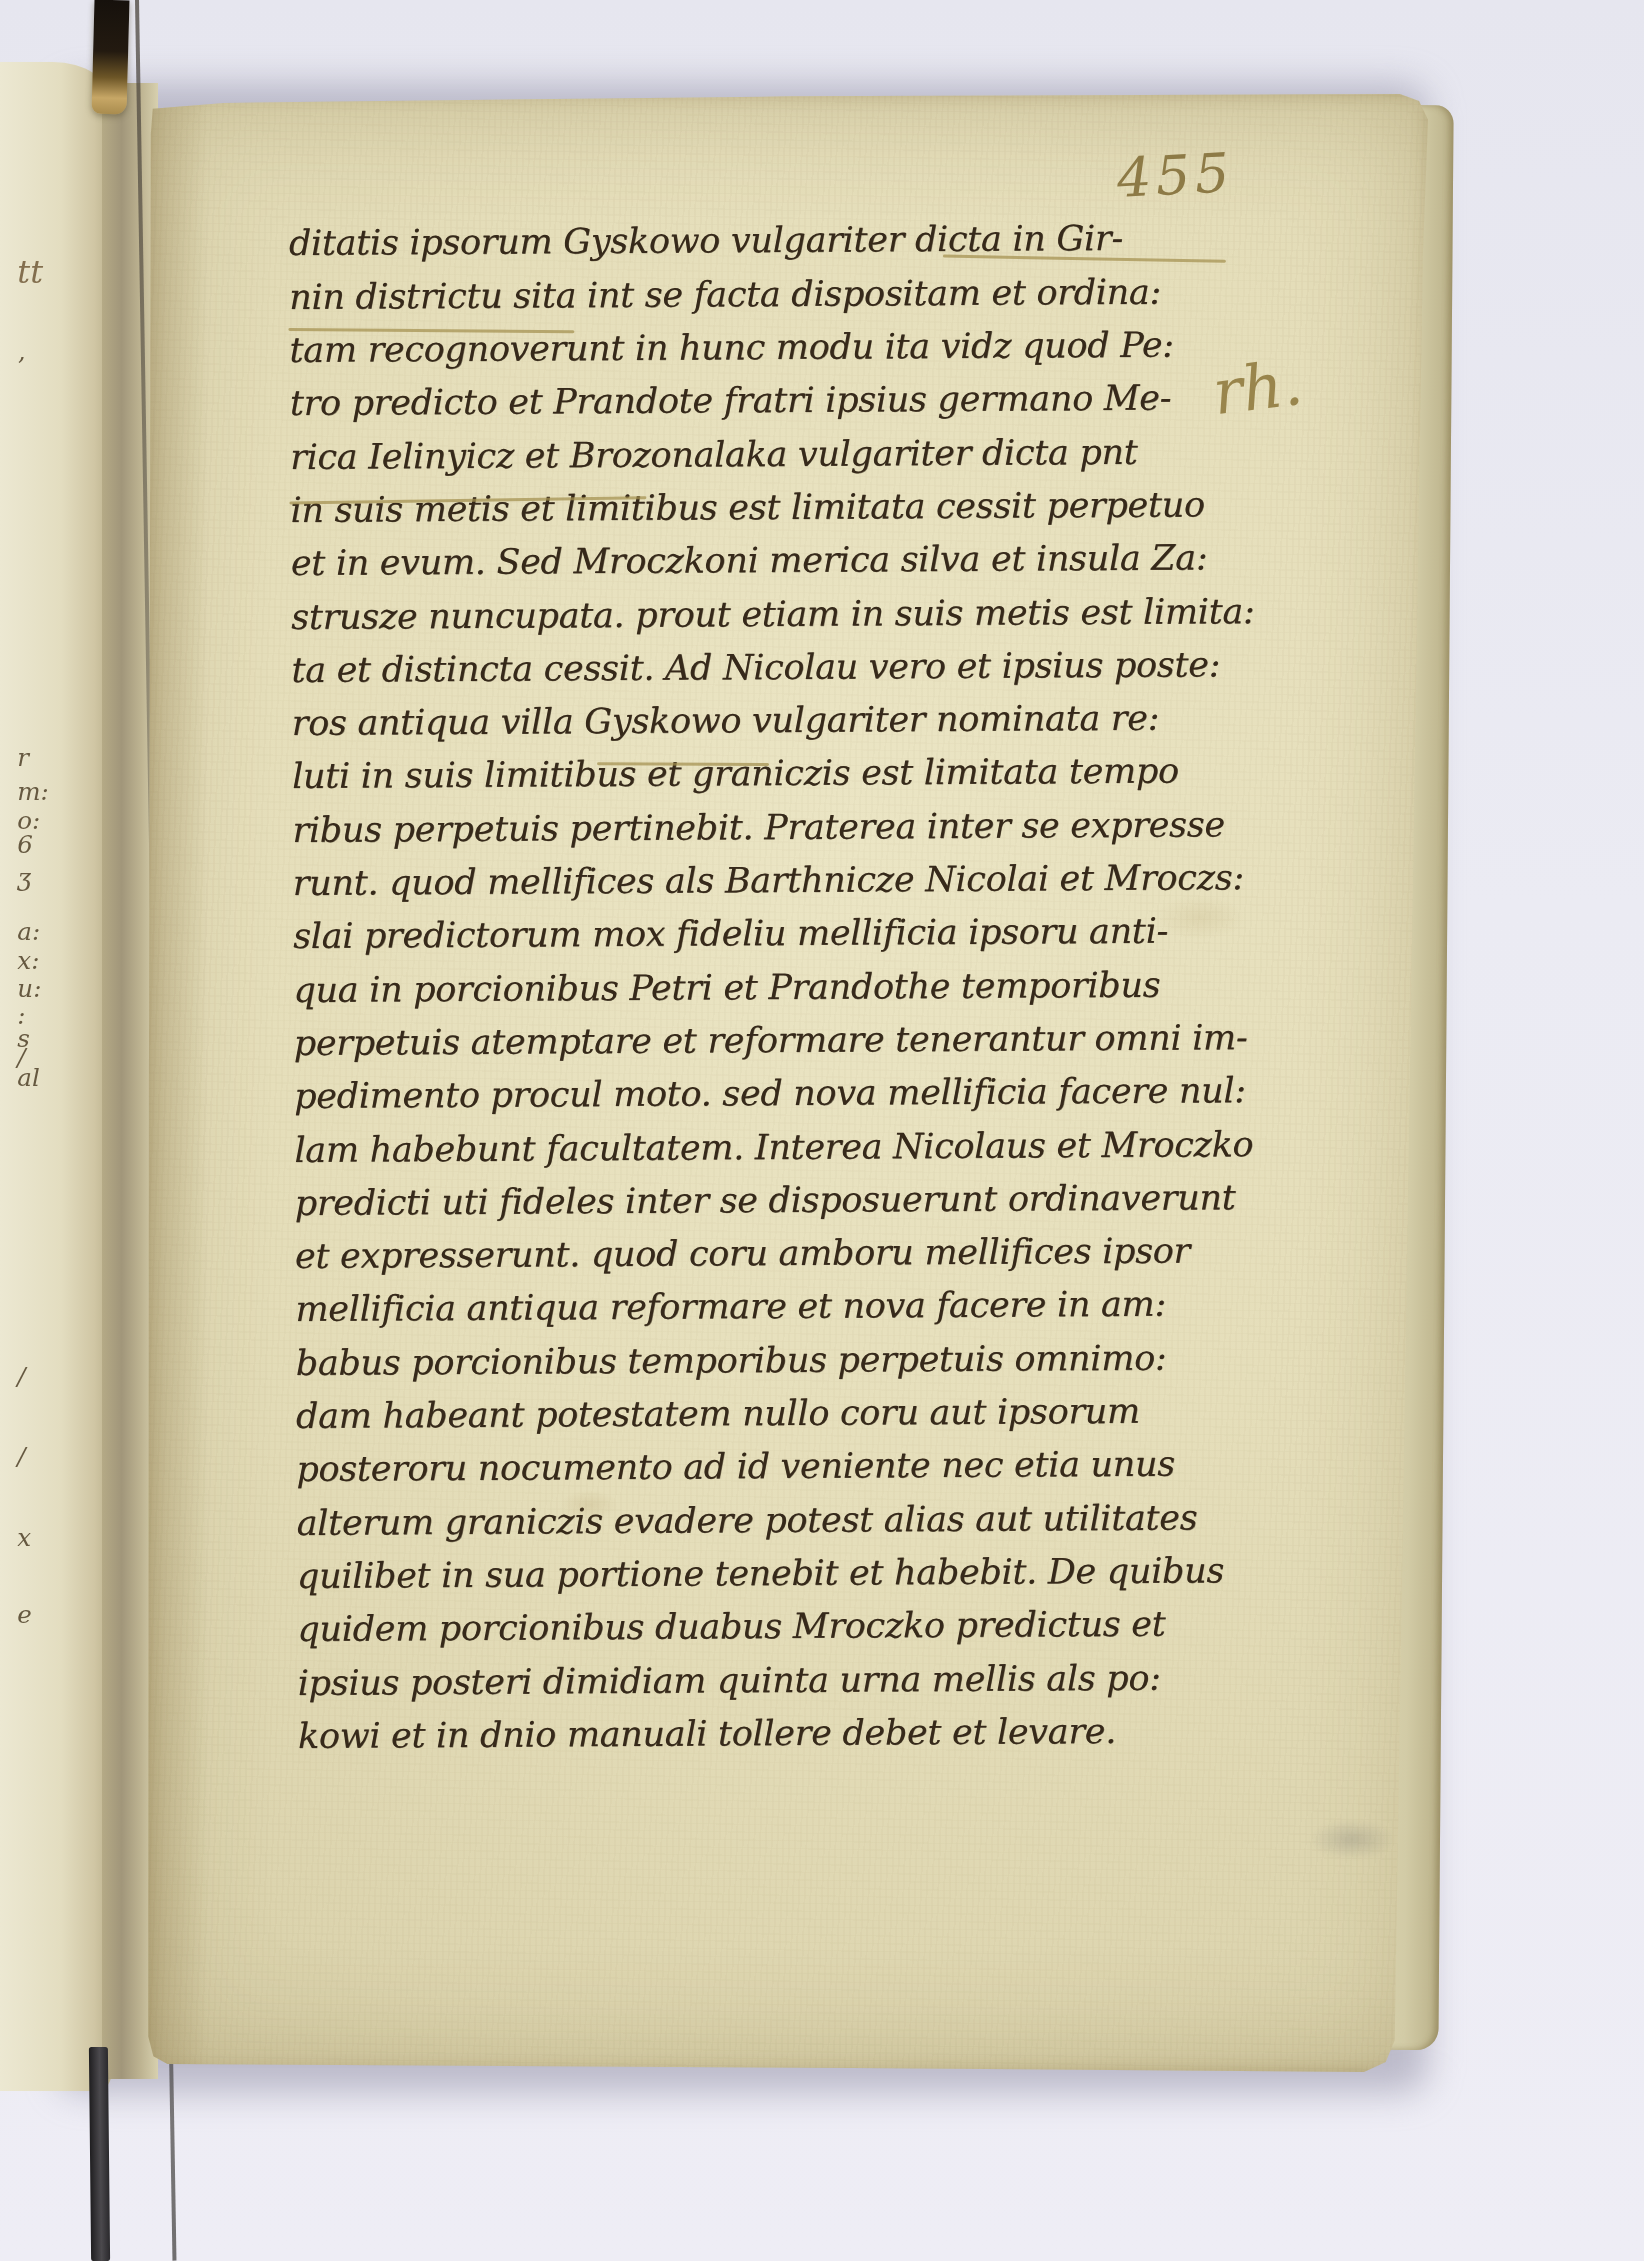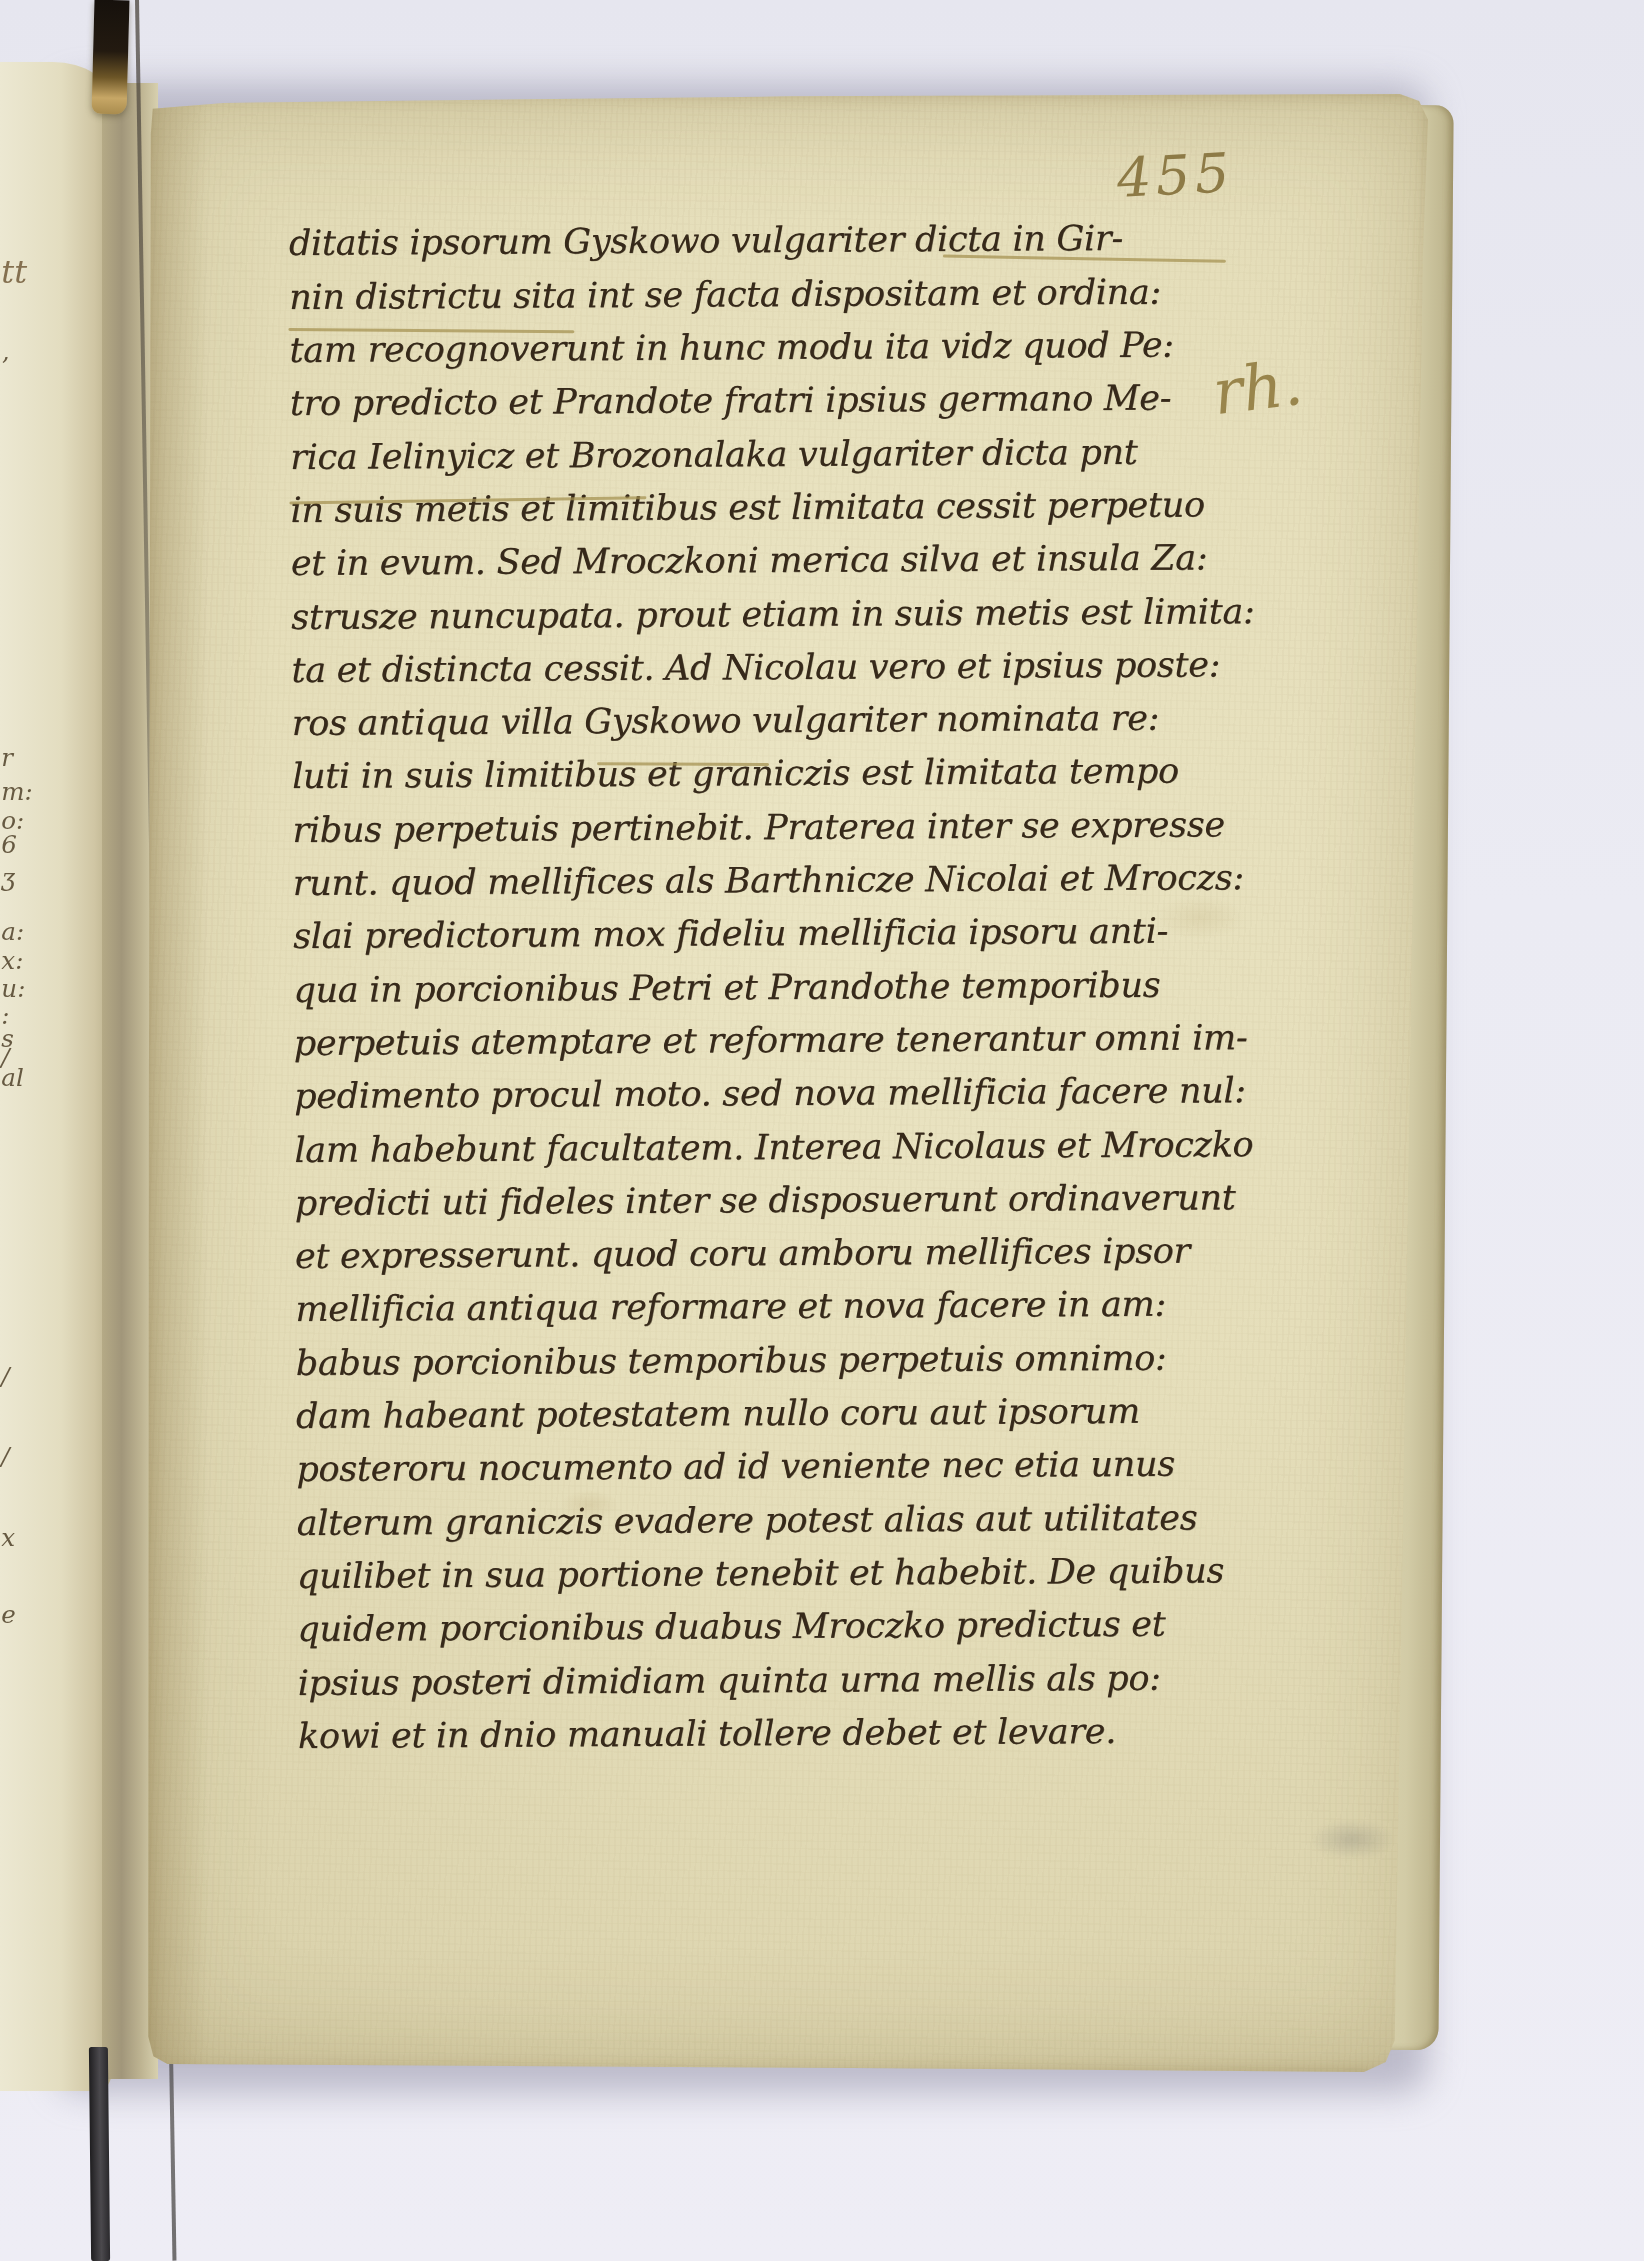--- a/index.html
+++ b/index.html
@@ -81,21 +81,21 @@
   .smudge{position:absolute;left:1163px;top:1726px;width:84px;height:39px;border-radius:50%;
     background:radial-gradient(closest-side,rgba(100,100,100,.25),rgba(100,100,100,0));
     filter:blur(1.9px);}
   .fox1{position:absolute;left:413px;top:1396px;width:58px;height:30px;border-radius:50%;
     background:radial-gradient(closest-side,rgba(150,120,60,.14),rgba(150,120,60,0));}
   .fox2{position:absolute;left:1008px;top:801px;width:90px;height:45px;border-radius:50%;
     background:radial-gradient(closest-side,rgba(150,125,65,.12),rgba(150,125,65,0));}
 
   
   .frag{position:absolute;left:1.3px;width:28.4px;font-style:italic;font-size:24.6px;
-    color:#46371f;opacity:.8;z-index:4;}
+    color:#46371f;opacity:.8;z-index:4;padding-left:16px;}
   .frag.big{font-size:32px;color:#6b5331;}
 </style>
 </head>
 <body>
 
 <div class="scene">
 
   <div class="book-shadow"></div>
 
   <div class="under-leaf"></div>

